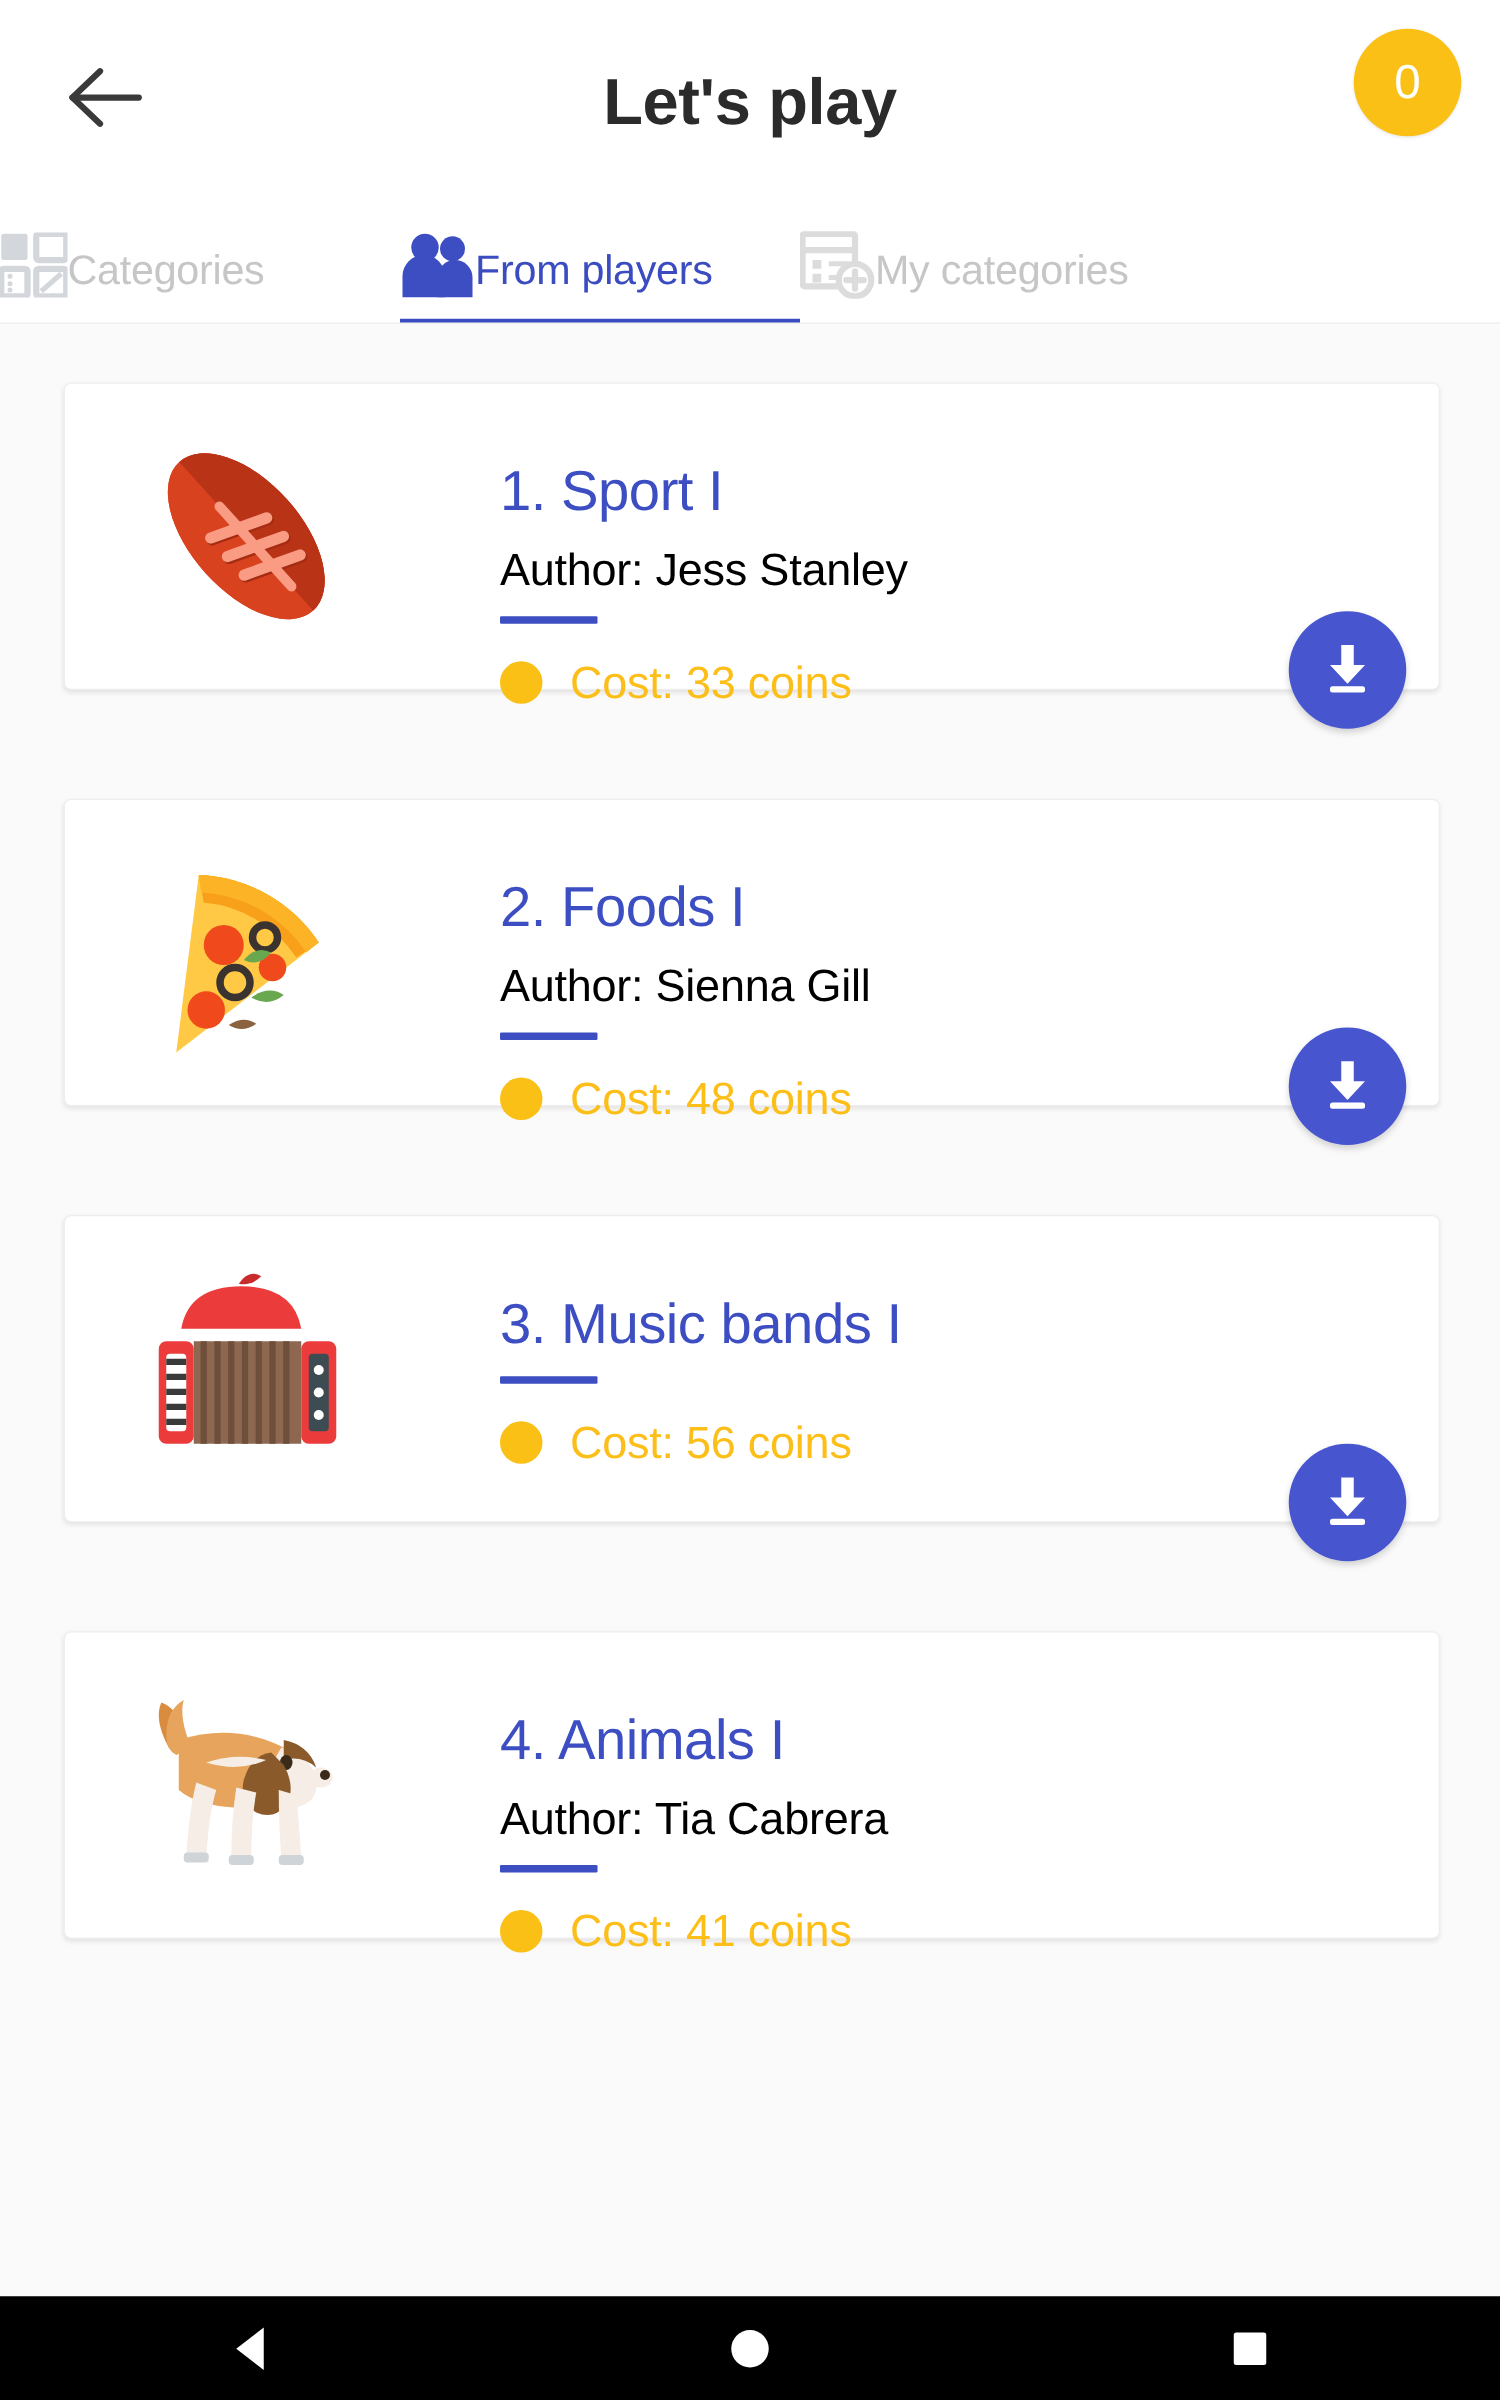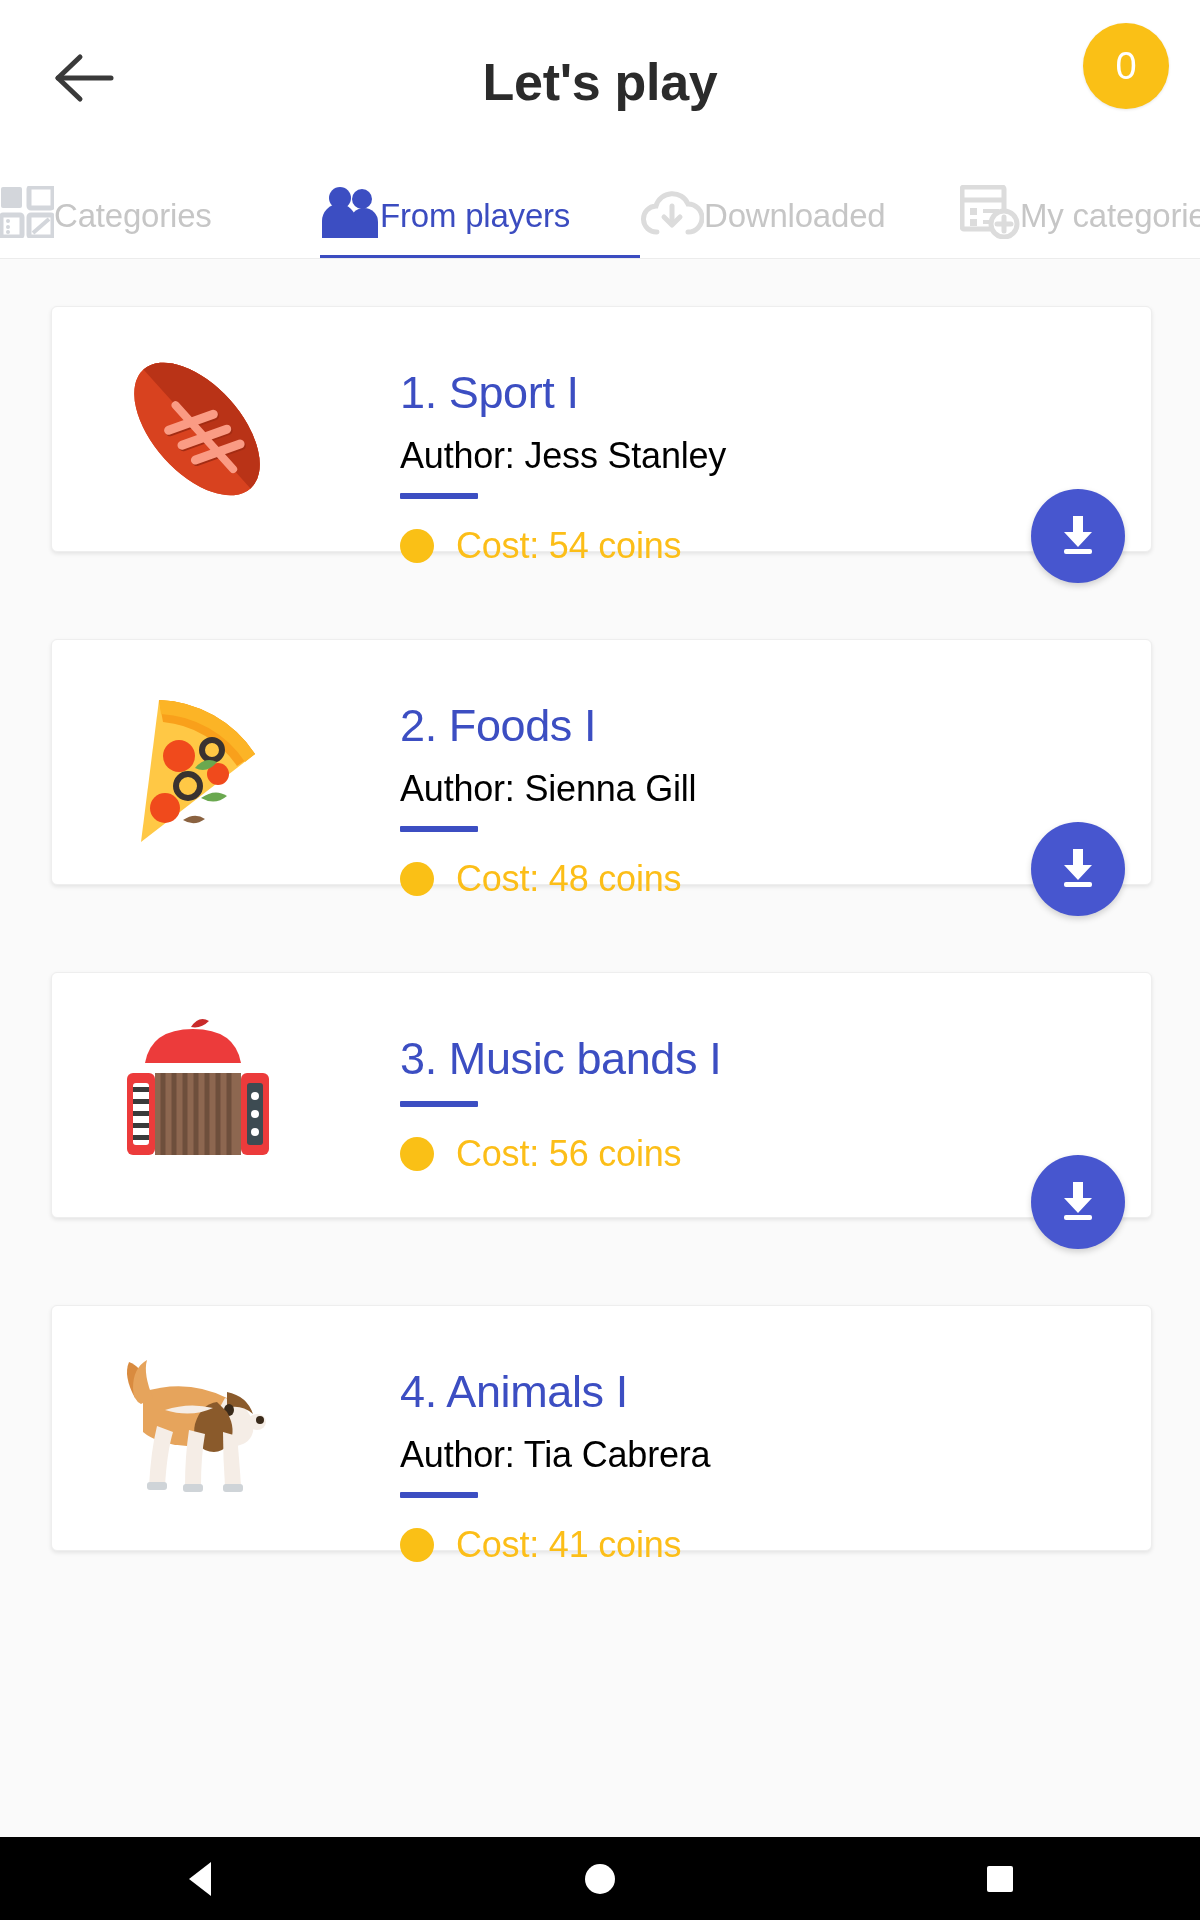--- a/index.html
+++ b/index.html
@@ -313,31 +313,20 @@
           <circle cx="20" cy="12" r="11" fill="#3c4ec2"></circle>
           <circle cx="42" cy="13" r="10" fill="#3c4ec2"></circle>
           <path d="M30 52 V36 a14 14 0 0 1 14 -14 a14 14 0 0 1 14 14 V52 Z" fill="#3c4ec2"></path>
           <path d="M2 52 V35 a17 17 0 0 1 17 -17 a17 17 0 0 1 17 17 V52 Z" fill="#3c4ec2"></path>
         </svg>
       </div>
       <div class="tab-label">From players</div>
       <div class="tab-underline"></div>
     </div>
 
-    <div class="tab">
-      <div class="tab-icon">
-        <svg width="64" height="52" viewBox="0 0 64 52">
-          <path d="M17 46 a13 13 0 0 1 -1 -26 a17 17 0 0 1 32 -2 a12 12 0 0 1 0 28" fill="none" stroke="#dcdcdc" stroke-width="5" stroke-linecap="round"></path>
-          <line x1="32" y1="20" x2="32" y2="38" stroke="#dcdcdc" stroke-width="5" stroke-linecap="round"></line>
-          <path d="M24 31 L32 39 L40 31" fill="none" stroke="#dcdcdc" stroke-width="5" stroke-linecap="round" stroke-linejoin="round"></path>
-        </svg>
-      </div>
-      <div class="tab-label">Downloaded</div>
-      <div class="tab-underline"></div>
-    </div>
 
     <div class="tab">
       <div class="tab-icon">
         <svg width="60" height="54" viewBox="0 0 60 54">
           <rect x="2" y="2" width="42" height="42" rx="2" fill="none" stroke="#dcdcdc" stroke-width="5"></rect>
           <line x1="2" y1="15" x2="44" y2="15" stroke="#dcdcdc" stroke-width="5"></line>
           <rect x="10" y="23" width="7" height="7" fill="#dcdcdc"></rect>
           <rect x="10" y="34" width="7" height="7" fill="#dcdcdc"></rect>
           <line x1="23" y1="26" x2="39" y2="26" stroke="#dcdcdc" stroke-width="4"></line>
           <line x1="23" y1="37" x2="33" y2="37" stroke="#dcdcdc" stroke-width="4"></line>
@@ -375,21 +364,21 @@
               <line x1="92" y1="60" x2="92" y2="146" stroke="#fa9b84" stroke-width="8" stroke-linecap="round"></line>
             </g>
           </svg>
         </div>
         <div class="card-text">
           <div class="card-title">1. Sport I</div>
           <div class="card-author">Author: Jess Stanley</div>
           <div class="card-rule"></div>
           <div class="card-cost">
             <div class="cost-coin"></div>
-            <div class="cost-text">Cost: 54 coins</div>
+            <div class="cost-text">Cost: 33 coins</div>
           </div>
         </div>
       </div>
     </div>
     <div class="download-fab" style="top:229px; left:1031px;">
       <span>
         <svg width="48" height="48" viewBox="0 0 48 48">
           <path d="M19 6 h10 v16 h9 L24 37 L10 22 h9 Z" fill="#ffffff"></path>
           <rect x="10" y="39" width="28" height="5" rx="2" fill="#ffffff"></rect>
         </svg>

